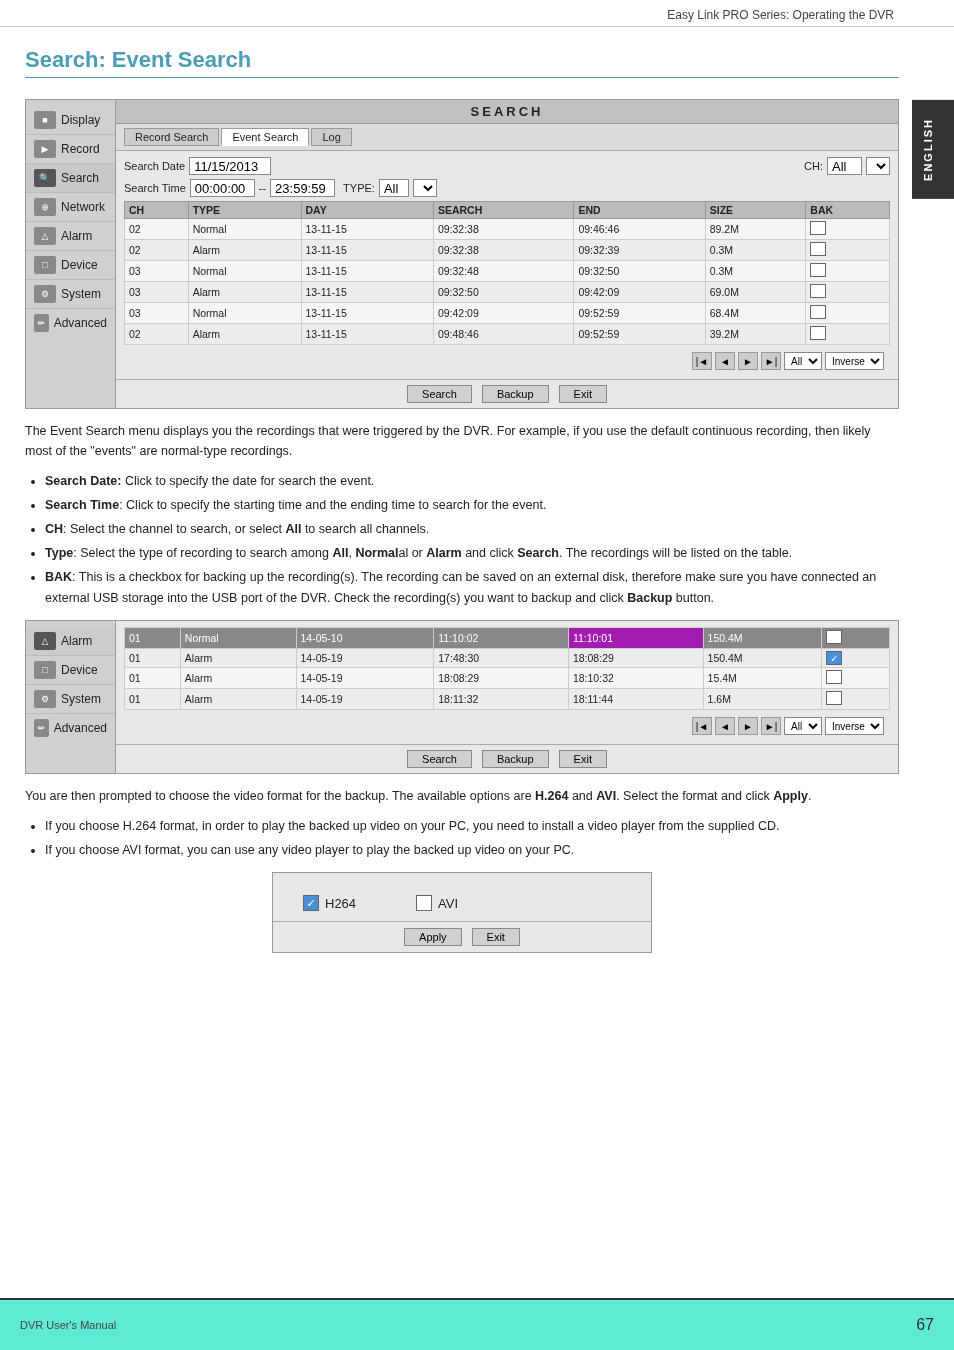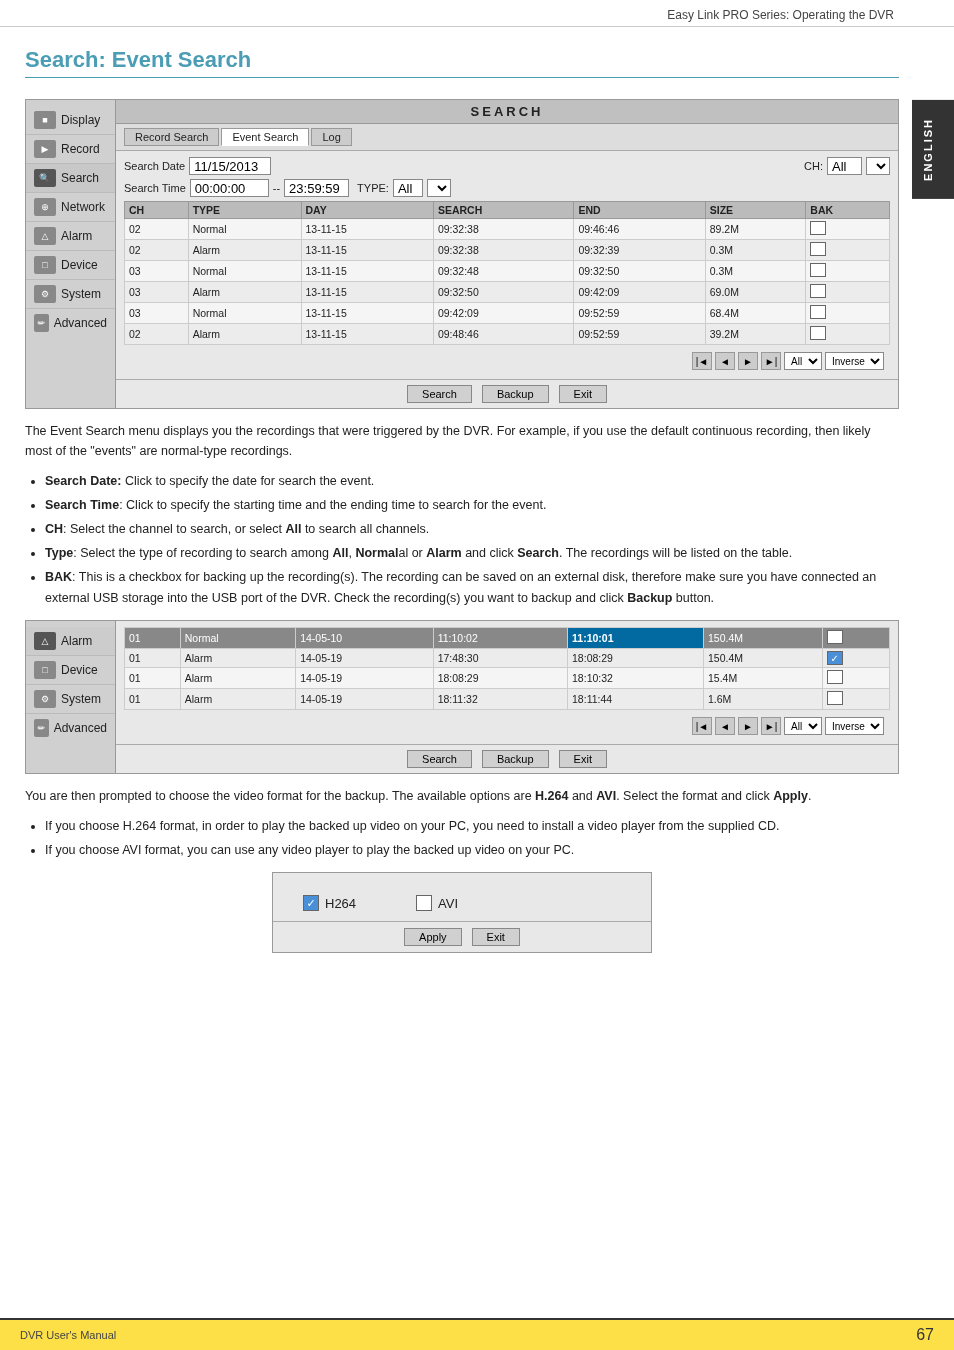--- a/index.html
+++ b/index.html
@@ -325,23 +325,23 @@
 
     
     .page-footer {
       position: absolute;
       bottom: 0;
       left: 0;
       right: 0;
       display: flex;
       justify-content: space-between;
       align-items: center;
-      padding: 6px 20px;
+      padding: 16px 20px;
       border-top: 2px solid #333;
-      background: #fde047;
+      background: #5eead4;
       font-size: 11px;
     }
 
     .footer-right {
       font-size: 11px;
       color: #444;
     }
 
     .footer-page {
       font-size: 16px;
@@ -419,21 +419,21 @@
         <div class="dvr-row">
           <span class="dvr-label">Search Date</span>
           <input class="dvr-input" style="width: 82px;" value="11/15/2013" readonly="">
           <span style="flex:1;"></span>
           <span class="dvr-label">CH:</span>
           <input class="dvr-input" style="width: 35px;" value="All" readonly="">
           <select class="dvr-select" style="width:24px;"><option>▼</option></select>
         </div>
         <div class="dvr-row">
           <span class="dvr-label">Search Time</span>
-          <input class="dvr-input" style="width: 79px;" value="00:00:00" readonly="">
+          <input class="dvr-input" style="width: 65px;" value="00:00:00" readonly="">
           <span>--</span>
           <input class="dvr-input" style="width: 65px;" value="23:59:59" readonly="">
           <span class="dvr-label" style="margin-left:4px;">TYPE:</span>
           <input class="dvr-input" style="width: 30px;" value="All" readonly="">
           <select class="dvr-select" style="width:24px;"><option>▼</option></select>
         </div>
         <table class="dvr-table">
           <thead>
             <tr>
               <th>CH</th>
@@ -550,21 +550,21 @@
     </div>
     <div class="dvr-main">
       <div class="dvr-search-area">
         <table class="dvr-table">
           <tbody>
             <tr style="background:#888; color:#fff;">
               <td style="background:#888;color:#fff;">01</td>
               <td style="background:#888;color:#fff;">Normal</td>
               <td style="background:#888;color:#fff;">14-05-10</td>
               <td style="background:#888;color:#fff;">11:10:02</td>
-              <td style="background:#0369a1;color:#fff;font-weight:bold;">11:10:01</td>
+              <td style="background:#a21caf;color:#fff;">11:10:01</td>
               <td style="background:#888;color:#fff;">150.4M</td>
               <td style="background:#888;"><span class="checkbox-cell"></span></td>
             </tr>
             <tr>
               <td>01</td>
                 <td>Alarm</td>
                 <td>14-05-19</td>
                 <td>17:48:30</td>
                 <td>18:08:29</td>
                 <td>150.4M</td>

